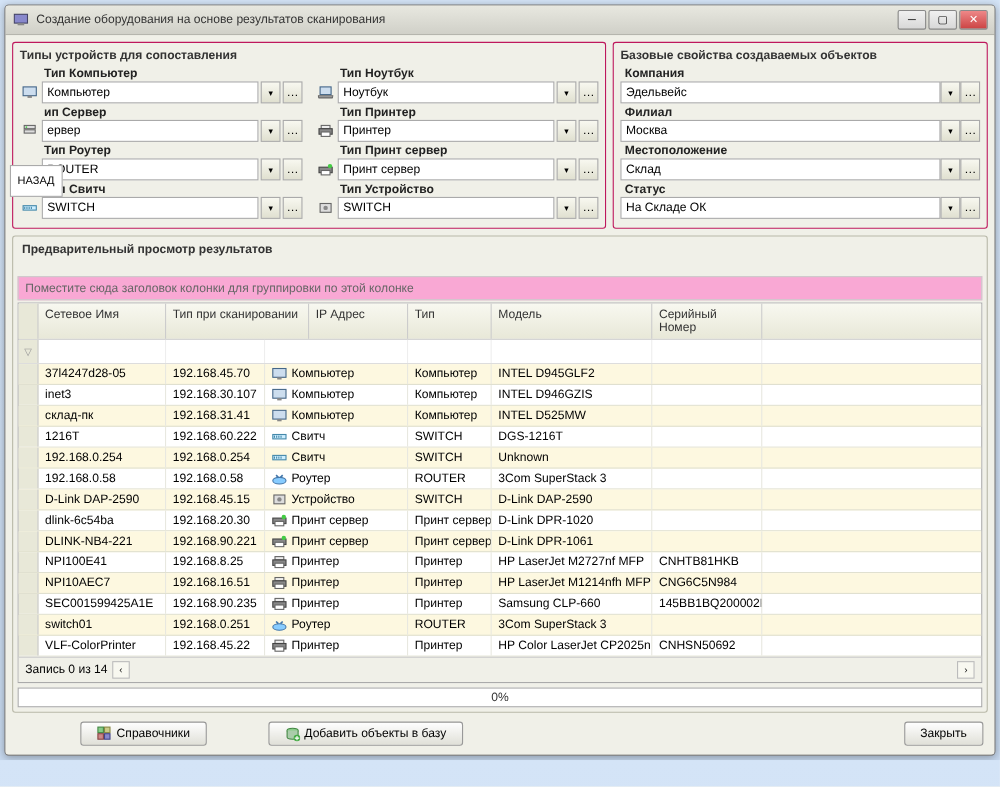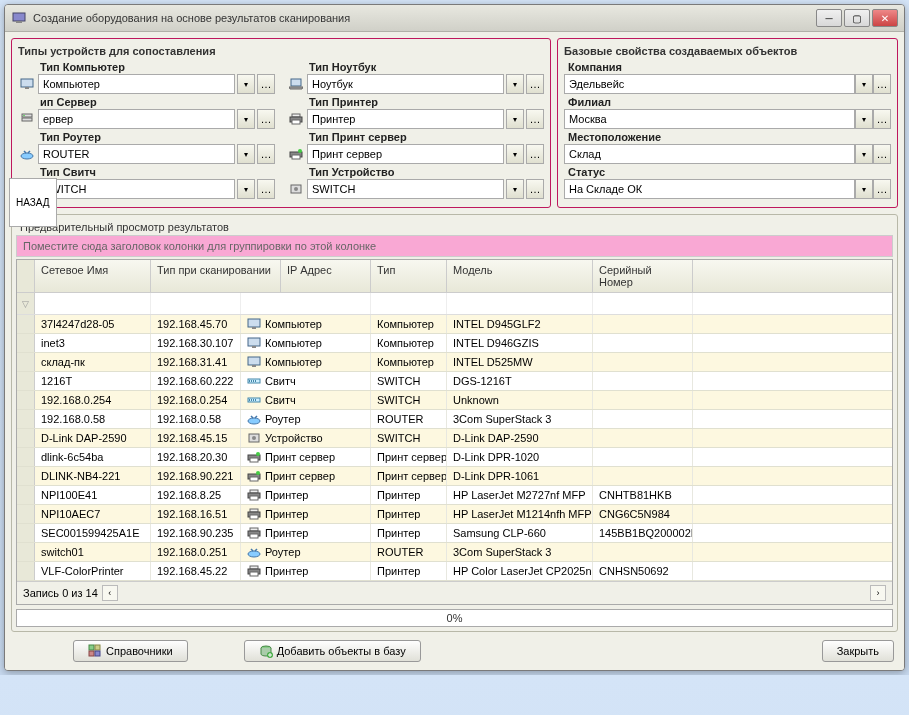--- a/index.html
+++ b/index.html
@@ -28,24 +28,24 @@
 .type-input-row { display: flex; align-items: center; gap: 2px; }
 .type-icon { width: 18px; height: 16px; display: flex; align-items: center; justify-content: center; flex-shrink: 0; }
 .combo { flex: 1; height: 20px; background: #fff; border: 1px solid #aaa; padding: 2px 4px; display: flex; align-items: center; }
 .combo-btn { width: 18px; height: 20px; background: linear-gradient(to bottom, #f8f8f0, #e0e0d0); border: 1px solid #aaa; display: flex; align-items: center; justify-content: center; cursor: pointer; font-size: 8px; }
 .dots-btn { width: 18px; height: 20px; background: linear-gradient(to bottom, #f8f8f0, #e0e0d0); border: 1px solid #aaa; display: flex; align-items: center; justify-content: center; cursor: pointer; }
 
 .prop-row { margin-bottom: 2px; }
 .prop-label { font-weight: bold; padding-left: 4px; color: #222; margin-bottom: 1px; }
 .prop-input-row { display: flex; gap: 0; }
 
-.back-label { position: absolute; left: 4px; top: 118px; background: #fff; border: 1px solid #aaa; padding: 18px 6px; font-size: 10px; z-index: 10; margin-top: 28px; }
+.back-label { position: absolute; left: 4px; top: 118px; background: #fff; border: 1px solid #aaa; padding: 8px 6px; font-size: 10px; z-index: 10; }
 
 .preview-section { border: 1px solid #b8b8a8; border-radius: 3px; background: #f0f0e8; padding: 4px; }
-.preview-title { font-weight: normal; padding: 2px 4px; color: #333; margin-bottom: 0; }
+.preview-title { font-weight: bold; padding: 2px 4px; color: #333; margin-bottom: 16px; }
 .group-hint { background: #f9a8d4; padding: 4px 6px; color: #666; border: 1px solid #ccc; margin-bottom: 2px; }
 
 .grid-wrap { background: #fff; border: 1px solid #aaa; }
 .grid-header { display: flex; background: linear-gradient(to bottom, #f8f8f0, #e8e8d8); border-bottom: 1px solid #ccc; }
 .grid-header-cell { padding: 4px 6px; border-right: 1px solid #ccc; font-weight: normal; color: #333; }
 .filter-row { display: flex; background: #fff; border-bottom: 1px solid #ddd; height: 22px; }
 .filter-cell { border-right: 1px solid #eee; }
 .filter-icon { width: 18px; display: flex; align-items: center; justify-content: center; color: #999; font-size: 9px; }
 
 .grid-body { }

